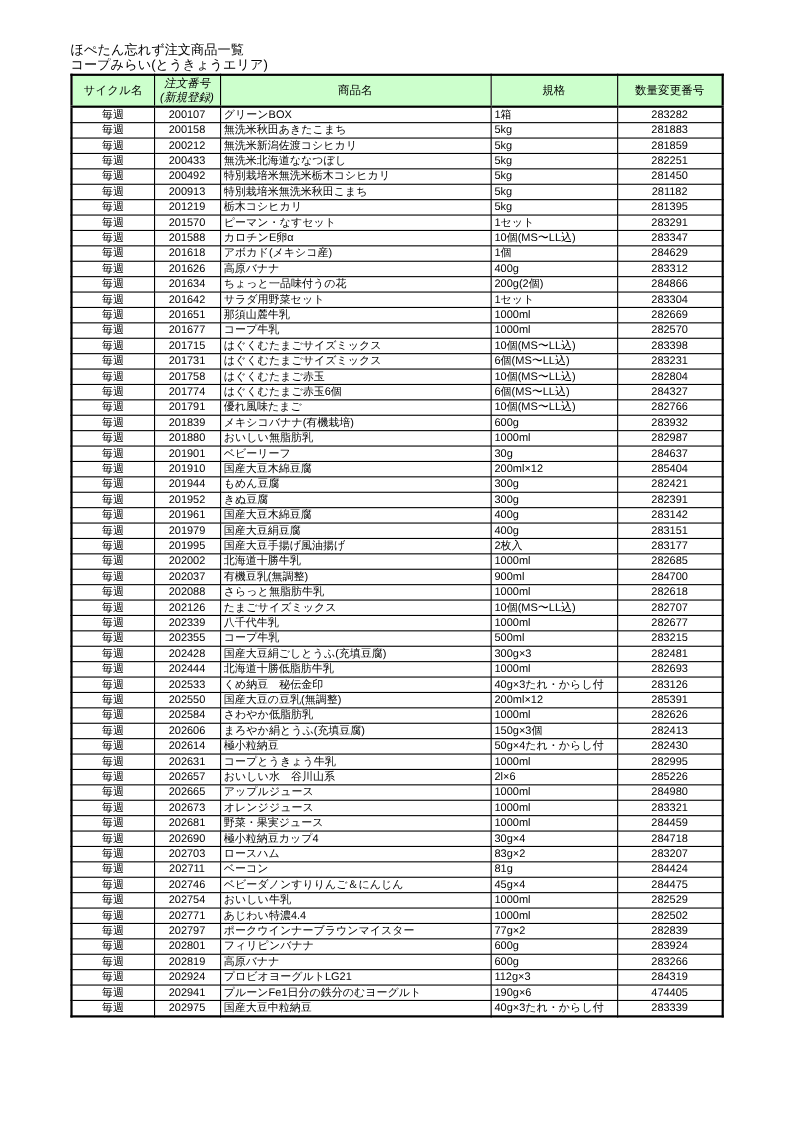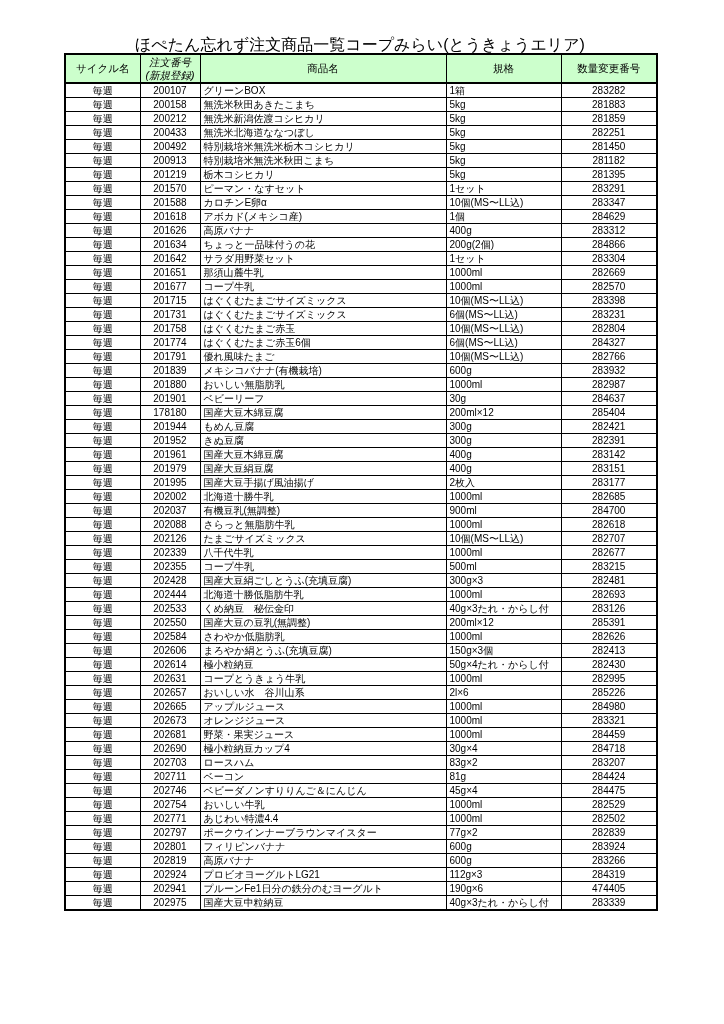--- a/index.html
+++ b/index.html
@@ -9,24 +9,25 @@
     width: 724px; height: 1024px;
     background: #ffffff;
     margin: 0 auto;
     position: relative;
     font-family: "Liberation Sans", "DejaVu Sans", sans-serif;
     color: #000;
     padding: 38px 68px 0 64px;
   }
   .doc-header {
     display: flex;
-    justify-content: center;
+    justify-content: flex-start;
     align-items: flex-start;
-    font-size: 16px;
+    font-size: 12px;
     line-height: 14px;
+    flex-direction: column;
   }
   .updated-line {
     text-align: right;
     font-size: 11px;
     line-height: 13px;
     margin-top: 16px;
     padding-right: 16px;
   }
   table.product-table {
     border-collapse: collapse;
@@ -248,21 +249,21 @@
         </tr>
         <tr>
           <td class="c0">毎週</td>
           <td class="c1">201901</td>
           <td class="c2">ベビーリーフ</td>
           <td class="c3">30g</td>
           <td class="c4">284637</td>
         </tr>
         <tr>
           <td class="c0">毎週</td>
-          <td class="c1">178180</td>
+          <td class="c1">201910</td>
           <td class="c2">国産大豆木綿豆腐</td>
           <td class="c3">200ml×12</td>
           <td class="c4">285404</td>
         </tr>
         <tr>
           <td class="c0">毎週</td>
           <td class="c1">201944</td>
           <td class="c2">もめん豆腐</td>
           <td class="c3">300g</td>
           <td class="c4">282421</td>

